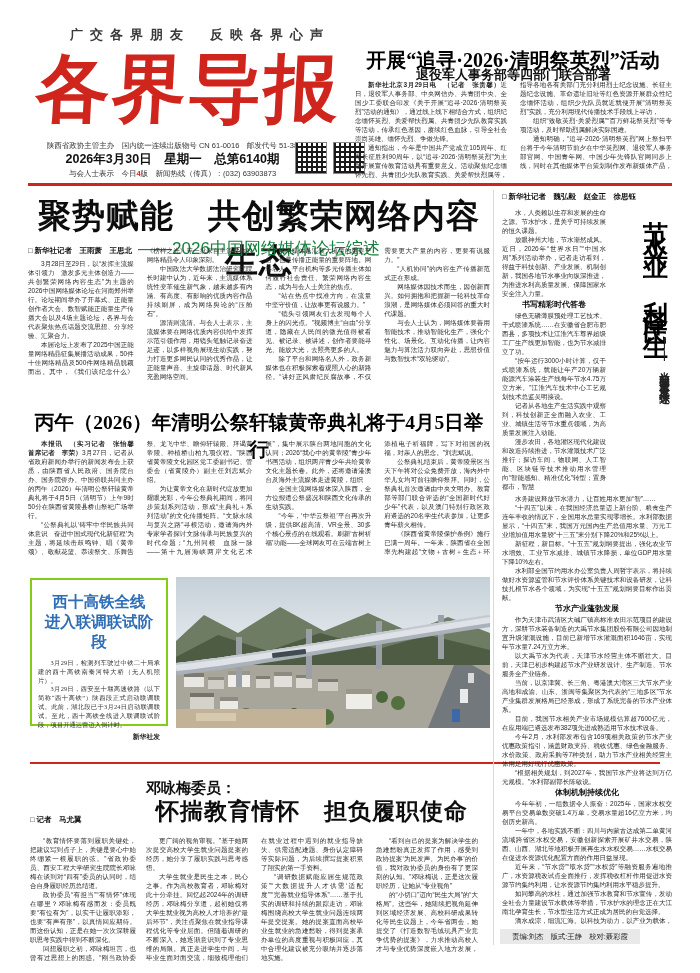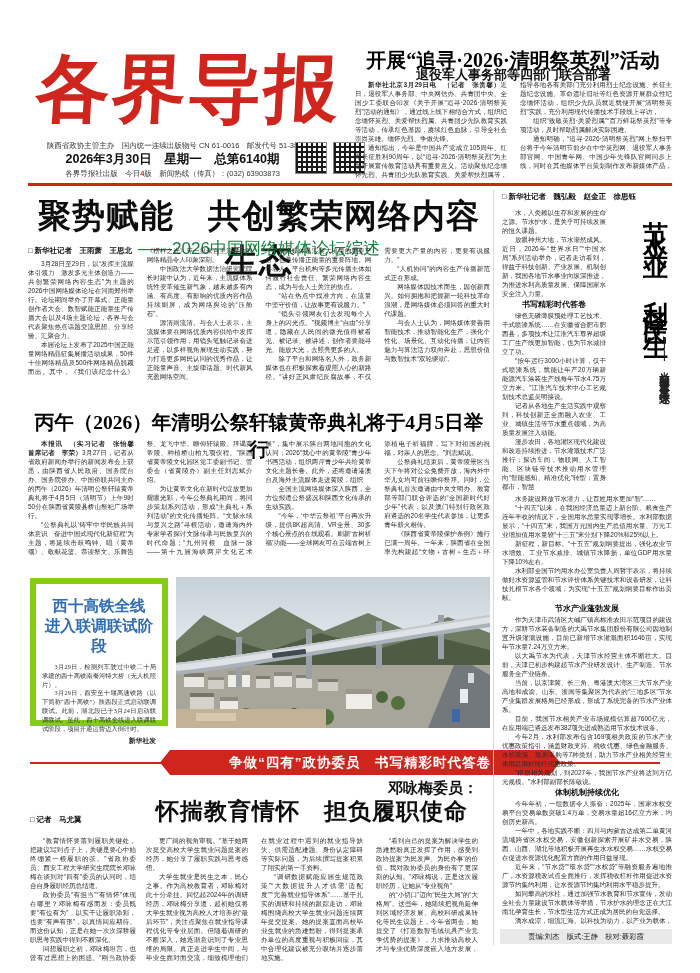--- a/index.html
+++ b/index.html
@@ -35,57 +35,58 @@
   
   .lead-h1{left:28px;top:194px;width:462px;text-align:center;font-size:33px;font-weight:900;
            color:#0d0d0d;letter-spacing:1px;}
   .lead-h2{left:28px;top:237px;width:462px;text-align:center;font-size:17px;color:#15803d;}
   .lead-body{left:28px;top:246px;width:462px;height:166px;column-count:4;}
   
   .qm-h1{left:28px;top:409px;width:462px;text-align:center;font-size:19.5px;font-weight:900;
          font-family:"Liberation Serif",serif;color:#000;}
   .qm-body{left:28px;top:439px;width:462px;height:117px;column-count:4;}
   
-  .pbox{left:30px;top:578px;width:138px;height:148px;border:6px solid #84cc16;padding:4px 6px;box-sizing:border-box;}
+  .pbox{left:30px;top:578px;width:138px;height:148px;border:2px solid #84cc16;padding:4px 6px;box-sizing:border-box;}
   .pbox-title{text-align:center;font-size:15.5px;line-height:20px;font-weight:900;color:#2f6db5;margin:8px 0 7px 0;}
   .pbox-cap{font-size:6.3px;line-height:8.8px;text-align:justify;color:#333;font-family:"Liberation Serif",serif;}
   .pbox-credit{text-align:right;font-size:6.8px;font-weight:bold;margin-top:3px;color:#222;}
   .photo{left:176px;top:577px;width:314px;height:151px;overflow:hidden;background:#c9d2d8;}
   
   .banner-line{left:30px;top:762px;width:630px;height:2px;background:#d0251c;}
   .banner-ribbon{left:160px;top:750px;width:400px;height:25px;background:#d0251c;color:#fff;
      display:flex;align-items:center;justify-content:center;font-size:13.5px;font-weight:900;letter-spacing:1px;
      clip-path:polygon(10px 0,calc(100% - 10px) 0,100% 50%,calc(100% - 10px) 100%,10px 100%,0 50%);}
   
-  .mb-pre{left:146px;top:779px;width:332px;text-align:right;font-size:15px;font-weight:bold;color:#111;}
+  .mb-pre{left:146px;top:779px;width:332px;text-align:left;font-size:15px;font-weight:bold;color:#111;}
   .mb-h1{left:146px;top:796px;width:332px;text-align:center;font-size:23px;font-weight:900;color:#0d0d0d;letter-spacing:1px;}
   .mb-byline{left:30px;top:815px;width:106px;}
   .mb-col1{left:30px;top:836px;width:106px;height:130px;column-count:1;}
   .mb-cols{left:146px;top:836px;width:332px;height:130px;column-count:3;}
   
   .vrule{left:493px;top:190px;width:1px;height:755px;background:#d9d9d9;}
   .wt-byline{left:502px;top:192px;width:170px;}
   .wt-top{left:502px;top:208px;width:104px;height:282px;}
   .vwrap{left:612px;top:200px;width:60px;height:290px;writing-mode:vertical-rl;display:flex;}
   .vtitle{writing-mode:vertical-rl;font-size:25px;font-weight:900;font-family:"Liberation Serif",serif;
           color:#000;letter-spacing:11px;margin-left:4px;}
   .vsub{writing-mode:vertical-rl;font-size:10.5px;font-weight:bold;color:#222;letter-spacing:2px;margin-top:14px;}
   .wt-bottom{left:502px;top:494px;width:170px;height:430px;}
-  .wt-footer{left:500px;top:929px;width:172px;height:15px;background:#e9e9e9;
+  .wt-footer{left:500px;top:929px;width:140px;height:15px;background:#e9e9e9;
              display:flex;align-items:center;justify-content:center;font-size:7.3px;color:#222;}
 </style>
 </head>
 <body>
 
 <div class="page">
 
+  <div class="abs slogan">广交各界朋友　反映各界心声</div>
   <div class="abs paper-title">各界导报</div>
   <div class="abs mh-line1">陕西省政协主管主办　国内统一连续出版物号 CN 61-0016　邮发代号 51-38</div>
   <div class="abs mh-line2">2026年3月30日　星期一　总第6140期</div>
-  <div class="abs mh-line3"><span>各界导报社出版　今日</span><span class="red-num">4</span><span>版　新闻热线（传真）：(032) 63903873</span></div>
+  <div class="abs mh-line3"><span>与会人士表示　今日</span><span class="red-num">4</span><span>版　新闻热线（传真）：(032) 63903873</span></div>
   <div class="abs qr qr1"></div>
   <div class="abs qr qr2"></div>
   <div class="abs red-rule"></div>
 
   <div class="abs ta-kicker">退役军人事务部等四部门联合部署</div>
   <div class="abs ta-headline">开展“追寻·2026·清明祭英烈”活动</div>
   <div class="abs cols ta-body">
     <p class="para"><b>新华社北京3月29日电　（记者　张贵馨）</b><span>近日，退役军人事务部、中央网信办、共青团中央、全国少工委联合印发《关于开展“追寻·2026·清明祭英烈”活动的通知》，通过线上线下相结合方式，组织纪念缅怀英烈、关爱帮扶烈属、共青团少先队教育实践等活动，传承红色基因，赓续红色血脉，引导全社会崇尚英雄、缅怀先烈、争做先锋。</span></p>
   <p class="para">通知指出，今年是中国共产党成立105周年、红军长征胜利90周年，以“追寻·2026·清明祭英烈”为主题开展宣传教育活动具有重要意义。活动聚焦纪念缅怀先烈、共青团少先队教育实践、关爱帮扶烈属等，指导各地各有关部门充分利用烈士纪念设施、长征主题纪念设施、革命遗址旧址等红色资源开展群众性纪念缅怀活动，组织少先队员就近就便开展“清明祭英烈”实践，充分利用现代传播技术手段线上寻访，</p>
       <p class="para">组织“致敬英烈·关爱烈属”“百万鲜花祭英烈”等专项活动，及时帮助烈属解决实际困难。</p>
@@ -181,21 +182,20 @@
       <path d="M0,87 C80,79 180,59 314,39" stroke="#c3c9cf" stroke-width="2" fill="none"></path>
       <rect x="96" y="74" width="34" height="5" rx="1" fill="#3f4a52" transform="rotate(-7 113 76)"></rect>
       <polygon points="252,151 278,88 296,88 314,98 314,151" fill="#73787c"></polygon>
       <rect x="284" y="112" width="8" height="14" fill="#e8eaec"></rect>
       <rect x="276" y="132" width="8" height="13" fill="#3c69a8"></rect>
       <rect x="292" y="96" width="6" height="10" fill="#d8dadc"></rect>
     </svg>
   </div>
 
   <div class="abs banner-line"></div>
-  <div class="abs banner-ribbon">争做“四有”政协委员　书写精彩时代答卷</div>
 
   <div class="abs mb-pre">邓咏梅委员：</div>
   <div class="abs mb-h1">怀揣教育情怀　担负履职使命</div>
   <div class="abs byline mb-byline">□ 记者　马尤翼</div>
   <div class="abs cols mb-col1">
       <p class="para">“教育情怀要落到履职关键处，把建议写到点子上，关键是要心中始终绷紧一根履职的弦。”省政协委员、西安工程大学研究生院院长邓咏梅在谈到对“四有”委员的认同时，结合自身履职经历总结道。</p>
       <p class="para">政协委员“有担当”“有情怀”体现在哪里？邓咏梅有感而发：委员既要“有位有为”，以实干让履职添彩，也要“有声有形”，以真情回应期待。而这份认知，正是在她一次次深耕履职思考实践中得到不断深化。</p>
       <p class="para">回想履职之初，邓咏梅坦言，也曾有过思想上的困惑。“刚当政协委员时，我更多是站在教育工作者的专业角度思考问题、撰写提案，未能真正跳出行业思维，站在</p>
     </div>
   <div class="abs cols mb-cols">

